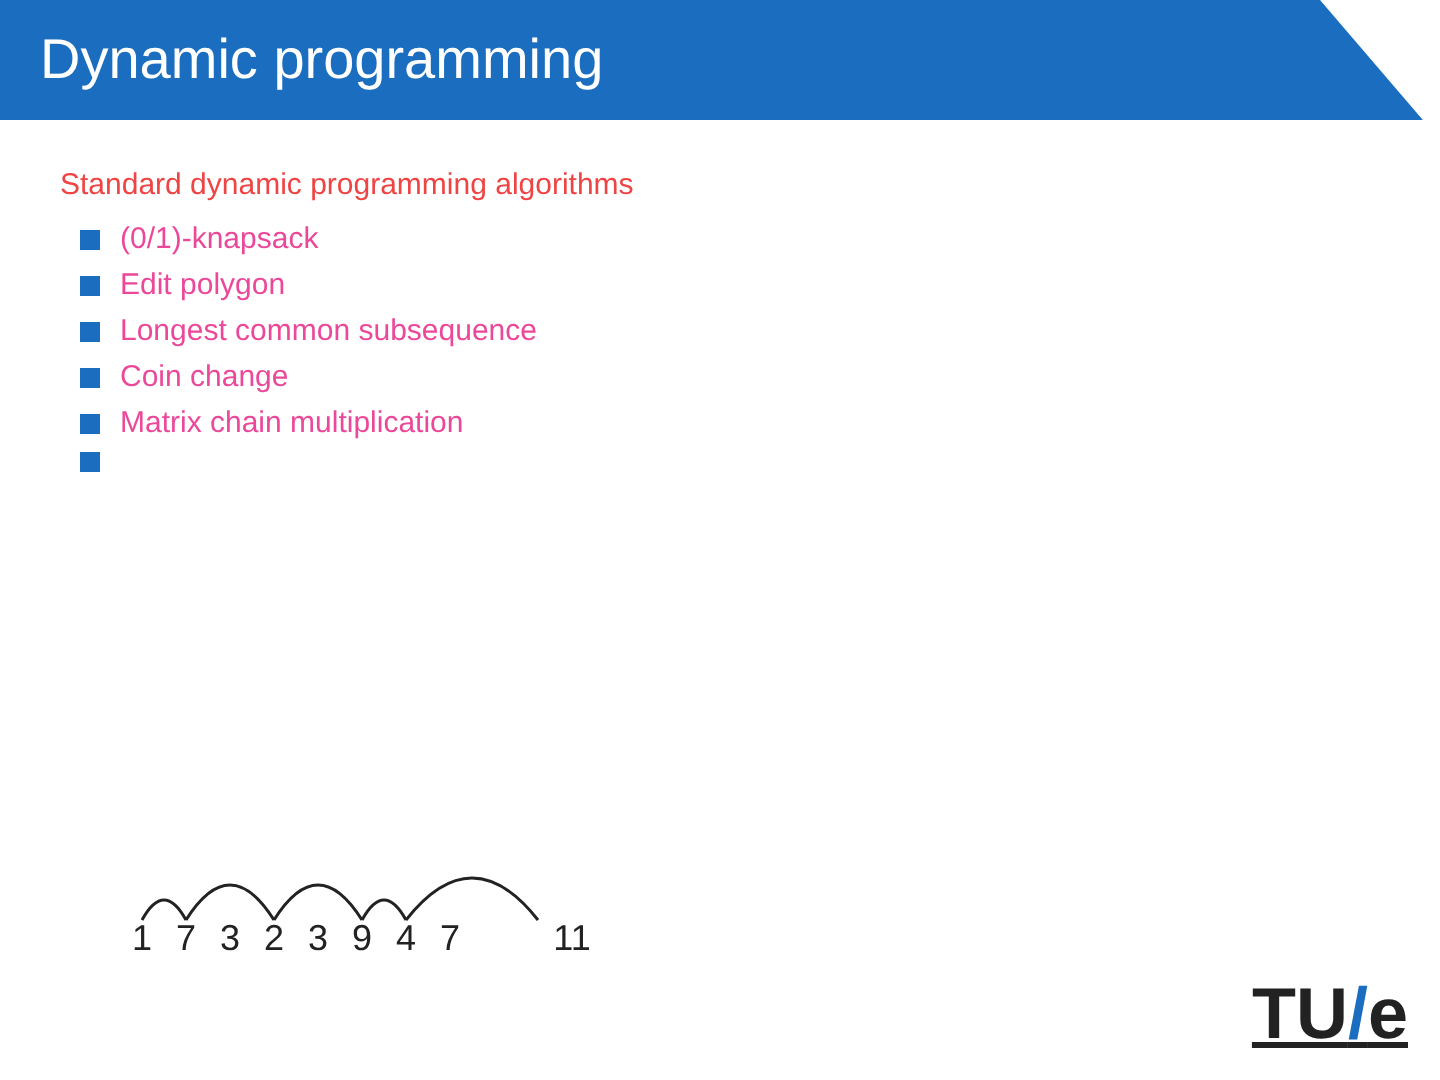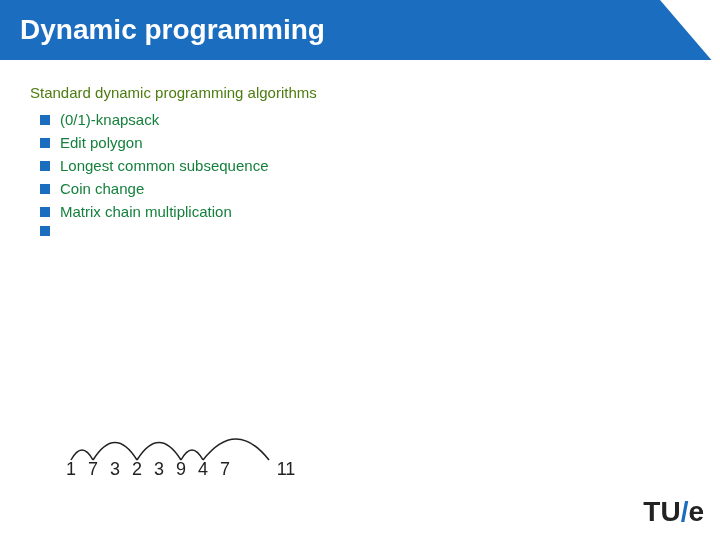--- a/index.html
+++ b/index.html
@@ -19,21 +19,21 @@
       width: 100%;
       padding: 14px 20px 14px 20px;
       position: relative;
       display: flex;
       align-items: center;
     }
 
     .header-title {
       color: #ffffff;
       font-size: 28px;
-      font-weight: bold;
+      font-weight: normal;
     }
 
     
     .header-triangle {
       position: absolute;
       right: 0;
       top: 0;
       width: 0;
       height: 0;
       border-style: solid;
@@ -41,36 +41,36 @@
       border-color: transparent #ffffff transparent transparent;
     }
 
     
     .main-content {
       padding: 24px 30px 20px 30px;
     }
 
     .section-title {
       font-size: 15px;
-      color: #4d7c0f;
+      color: #ef4444;
       margin-bottom: 10px;
       font-weight: normal;
     }
 
     .bullet-list {
       list-style: none;
       padding-left: 10px;
     }
 
     .bullet-list li {
       display: flex;
       align-items: center;
       margin-bottom: 6px;
       font-size: 15px;
-      color: #15803d;
+      color: #ec4899;
     }
 
     .bullet-square {
       display: inline-block;
       width: 10px;
       height: 10px;
       background: #1a6dbf;
       margin-right: 10px;
       flex-shrink: 0;
     }
@@ -170,18 +170,18 @@
       <span class="num" style="width:22px;">3</span>
       <span class="num" style="width:22px;">9</span>
       <span class="num" style="width:22px;">4</span>
       <span class="num" style="width:22px;">7</span>
       <span class="num" style="width:28px;margin-left:36px;">11</span>
     </div>
   </div>
 </div>
 
 <div class="tue-logo">
-  <div style="font-size:28px; font-weight:bold; color:#222; display:flex; align-items:baseline;">
+  <div style="font-size:36px; font-weight:bold; color:#222; display:flex; align-items:baseline;text-decoration:underline;">
     <span>TU</span>
       <span style="color:#1a6dbf; font-weight:bold;">/</span>
       <span>e</span>
   </div>
 </div>
 
 </body></html>

